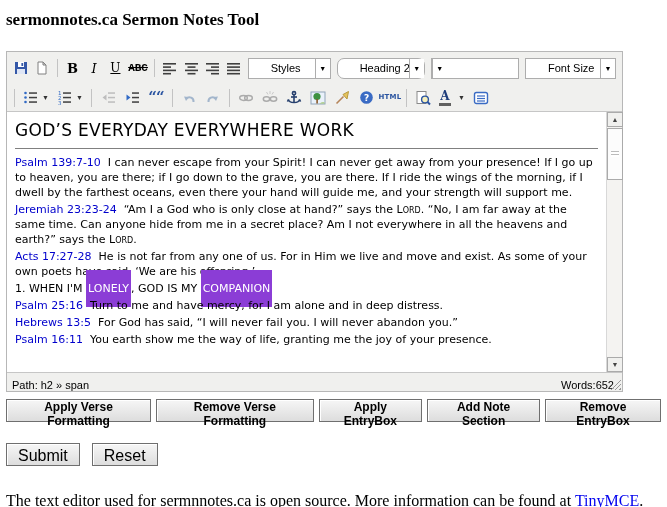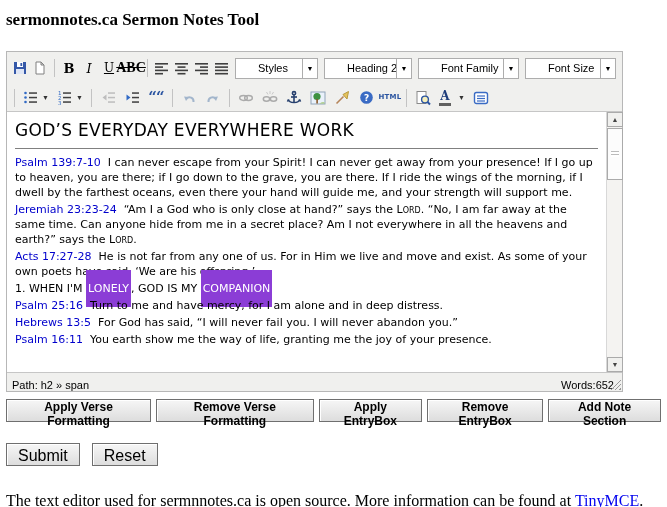--- a/index.html
+++ b/index.html
@@ -18,32 +18,32 @@
   .tb-btn { width: 22px; height: 21px; display: flex; align-items: center; justify-content: center;
             background: transparent; border: 1px solid transparent; padding: 0; margin: 0 1px; cursor: pointer; }
   .tb-btn.split { width: 32px; justify-content: space-between; padding: 0 2px; }
   .tb-sep { width: 1px; height: 18px; background: #c3c3c3; margin: 0 4px; }
   .caret { font-size: 7px; color: #333; line-height: 1; }
 
   .tb-text { font-family: "DejaVu Serif", serif; color: #000; line-height: 1; }
   .t-bold { font-weight: bold; font-size: 13px; }
   .t-italic { font-style: italic; font-size: 13px; }
   .t-under { text-decoration: underline; font-size: 12px; }
-  .t-strike { text-decoration: line-through; font-size: 14px; font-weight: bold; font-family: Liberation Serif, serif; }
+  .t-strike { text-decoration: line-through; font-size: 11px; font-weight: bold; font-family: Liberation Mono, monospace; }
   .t-quote { color: #2a54a0; font-weight: bold; font-size: 15px; font-family: "DejaVu Serif", serif; letter-spacing: -1px; }
   .t-html { color: #2a54a0; font-weight: bold; font-size: 7px; font-family: "DejaVu Sans", sans-serif; letter-spacing: .3px; }
   .t-fore { display: flex; flex-direction: column; align-items: center; line-height: 1; }
   .t-fore .a { font-family: "DejaVu Serif", serif; font-weight: bold; font-size: 12px; color: #1f3d7a; }
   .t-fore .bar { width: 12px; height: 3px; background: #606060; margin-top: 1px; }
 
   .combo { display: flex; align-items: stretch; background: #fff; border: 1px solid #adadad; height: 21px; margin: 0 3px; cursor: pointer; }
   .combo-label { font-size: 11px; color: #000; padding: 3px 22px; flex: 1; white-space: nowrap; overflow: hidden; }
   .combo-arrow { width: 15px; border-left: 1px solid #adadad; display: flex; align-items: center; justify-content: center; font-size: 7px; color: #000; background: #fff; }
   .combo.styles { width: 83px; }
-  .combo.format { width: 88px; }
+  .combo.format { width: 88px; border-radius: 7px; }
   .combo.font   { width: 101px; }
   .combo.size   { width: 91px; }
 
   
   .content-wrap { position: relative; background: #fff; border-top: 1px solid #c6c6c6; border-bottom: 1px solid #c6c6c6; height: 262px; }
   .content { position: absolute; left: 0; top: 0; right: 16px; bottom: 0; overflow: hidden; padding: 6px 8px;
              font-family: "DejaVu Sans", sans-serif; font-size: 11px; color: #000; cursor: text; }
   .doc-h2 { font-family: "DejaVu Sans", sans-serif; font-size: 17px; font-weight: normal; letter-spacing: .3px;
             margin: 2px 0 6px 0; padding-bottom: 8px; border-bottom: 1px solid #808080; }
   .content p { margin: 2px 0; line-height: 15px; }
@@ -174,21 +174,20 @@
       </button>
       <div class="combo styles">
         <span class="combo-label">Styles</span>
         <span class="combo-arrow">▼</span>
       </div>
       <div class="combo format">
         <span class="combo-label">Heading 2</span>
         <span class="combo-arrow">▼</span>
       </div>
       <div class="combo font">
-        <span class="combo-label">Font Family</span>
         <span class="combo-arrow">▼</span>
       </div>
       <div class="combo size">
         <span class="combo-label">Font Size</span>
         <span class="combo-arrow">▼</span>
       </div>
     </div>
 
     <div class="tb-row tb-row2">
       <span class="tb-sep"></span>
@@ -390,22 +389,22 @@
       <span>Path: h2 » span</span>
       <span>Words:652</span>
       <span class="resize-grip"></span>
     </div>
   </div>
 
   <div class="fmt-row">
     <button class="btn">Apply Verse Formatting</button>
     <button class="btn">Remove Verse Formatting</button>
     <button class="btn">Apply EntryBox</button>
+    <button class="btn">Add Note Section</button>
     <button class="btn">Remove EntryBox</button>
-    <button class="btn">Add Note Section</button>
   </div>
 
   <div class="submit-row">
     <button class="btn">Submit</button>
     <button class="btn">Reset</button>
   </div>
 
   <p class="footer"><span>The text editor used for sermnnotes.ca is open source. More information can be found at </span><a>TinyMCE</a><span>.</span></p>
 
 </div>

